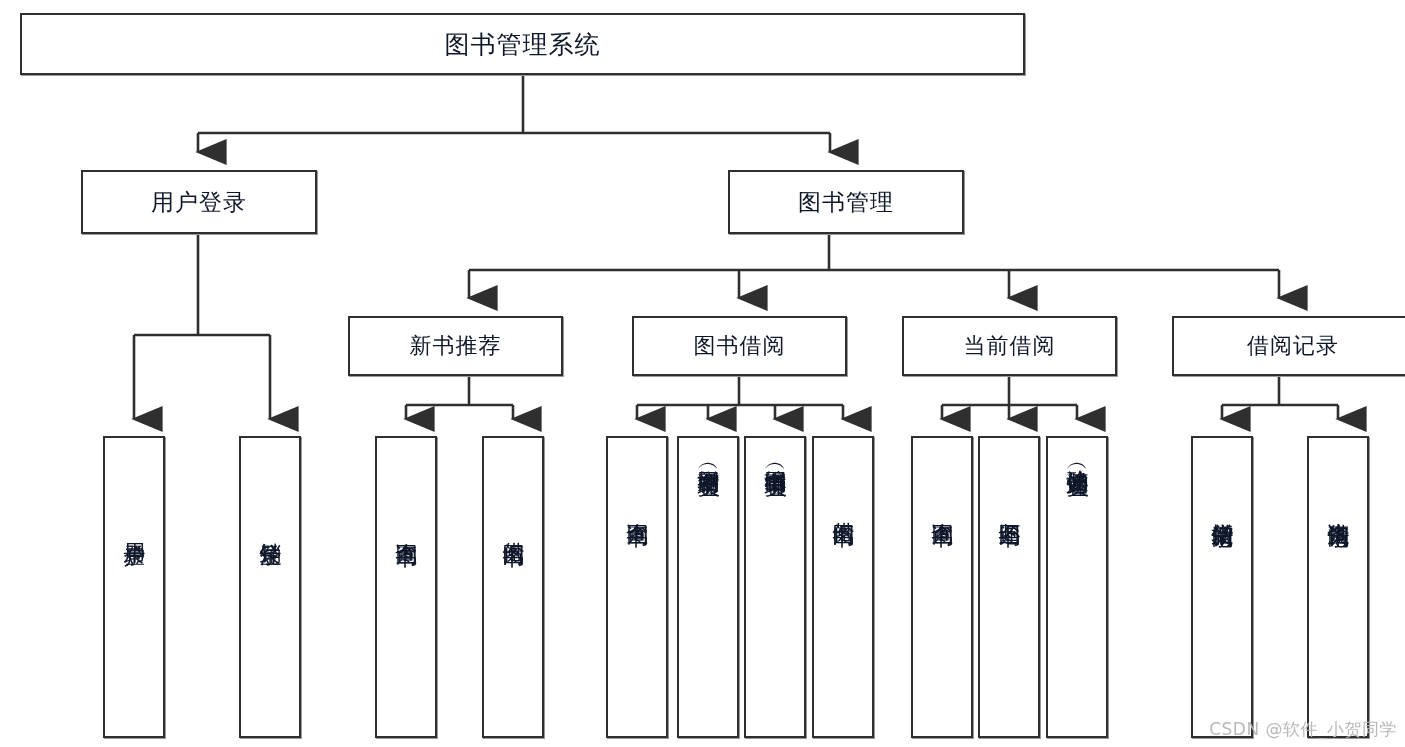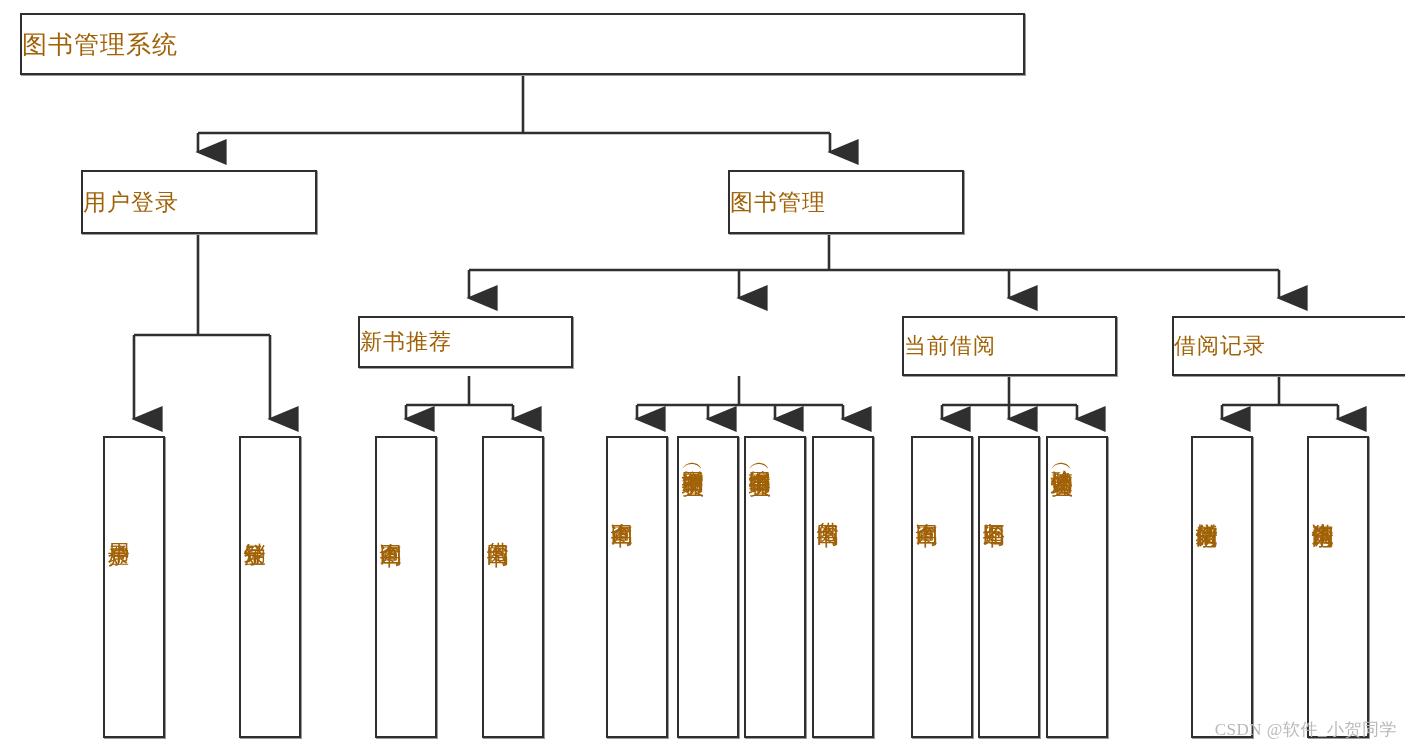--- a/index.html
+++ b/index.html
@@ -27,21 +27,22 @@
     pointer-events: none;
   }
   .node {
     position: absolute;
     box-sizing: border-box;
     background: #ffffff;
     border: 2px solid #2f2f2f;
     box-shadow: 1px 1px 0 0 #9a9a9a;
     display: flex;
     align-items: center;
-    color: #a16207;
+    justify-content: center;
+    color: #0f172a;
   }
   .node-root {
     font-size: 25px;
     letter-spacing: 1px;
   }
   .node-lvl2 {
     font-size: 23px;
     letter-spacing: 1px;
   }
   .node-lvl3 {
@@ -71,21 +72,20 @@
     margin-top: 2px;
   }
   #watermark {
     position: absolute;
     right: 8px;
     bottom: 6px;
     font-size: 17px;
     color: #b9b9b9;
     letter-spacing: 0.5px;
     white-space: nowrap;
-    font-family: Liberation Serif, serif;
   }
 </style>
 </head>
 <body>
 
 <div id="diagram-root">
 
   <svg id="edges" viewBox="0 0 1405 747" width="1405" height="747" xmlns="http://www.w3.org/2000/svg">
     <defs>
       <marker id="arrow" viewBox="0 0 10 12" refX="5" refY="11" markerWidth="10" markerHeight="12" orient="auto-start-reverse">
@@ -140,22 +140,25 @@
     <span>图书管理系统</span>
   </div>
 
   <div class="node node-lvl2" style="left:81px; top:170px; width:236px; height:64px;">
     <span>用户登录</span>
   </div>
   <div class="node node-lvl2" style="left:711px; top:170px; width:236px; height:64px;margin-left:17px;">
     <span>图书管理</span>
   </div>
 
-  <div class="node node-lvl3" style="left:358px; top:316px; width:215px; height:52px;">
+  <div class="node node-lvl3" style="left:348px; top:316px; width:215px; height:60px;">
     <span>新书推荐</span>
+  </div>
+  <div class="node node-lvl3" style="left:632px; top:316px; width:215px; height:60px;">
+    <span>图书借阅</span>
   </div>
   <div class="node node-lvl3" style="left:902px; top:316px; width:215px; height:60px;">
     <span>当前借阅</span>
   </div>
   <div class="node node-lvl3" style="left:1172px; top:316px; width:242px; height:60px;">
     <span>借阅记录</span>
   </div>
 
   <div class="node node-leaf leaf-short" style="left:103px; top:436px; width:62px; height:302px;">
     <span class="vtext">用户登录</span>

